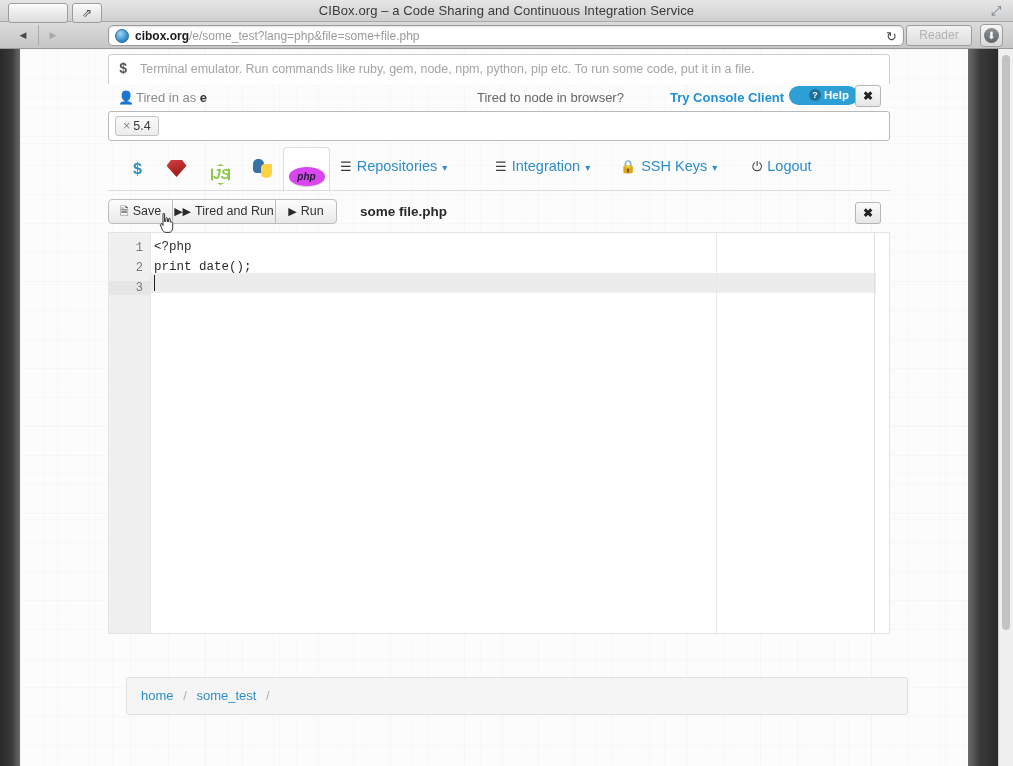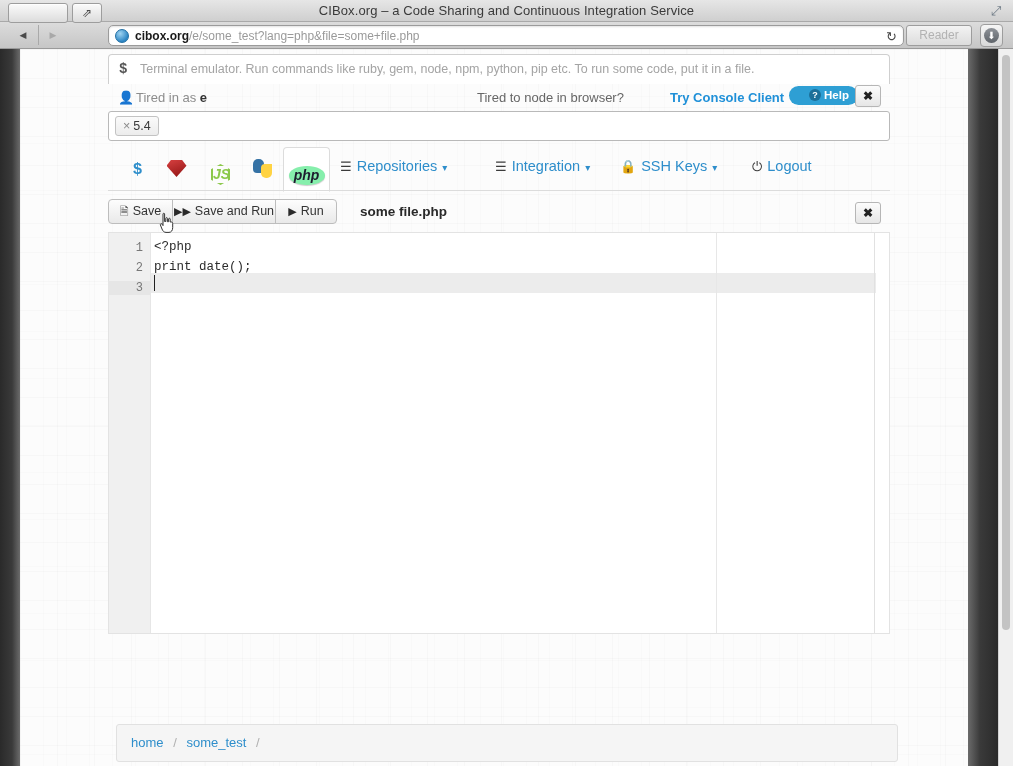--- a/index.html
+++ b/index.html
@@ -234,22 +234,22 @@
     display: inline-block; width: 19px; height: 19px; vertical-align: -4px;
     position: relative;
   }
   #ico-python .pb, #ico-python .py {
     position: absolute; width: 11px; height: 14px;
   }
   #ico-python .pb { left: 0; top: 0; background: #3572a5; border-radius: 5px 5px 0 4px; }
   #ico-python .py { right: 0; bottom: 0; background: #ffd343; border-radius: 4px 0 5px 5px; }
   #ico-php {
     display: inline-block; width: 36px; height: 19px; vertical-align: -4px;
-    background: #86efac; border-radius: 50%;
-    color: #1d1d2e; font-size: 14px; font-style: italic; font-weight: bold;
+    background: #d946ef; border-radius: 50%;
+    color: #1d1d2e; font-size: 10px; font-style: italic; font-weight: bold;
     line-height: 19px; text-align: center;
     box-shadow: 0 1px 1px rgba(0,0,0,.2);
   }
 
   .nav-menu {
     position: absolute; top: 11px; font-size: 14.5px; color: #2e8ecb;
     white-space: nowrap; cursor: default;
   }
   #nav-repos { left: 232px; }
   #nav-procs { left: 387px; }
@@ -314,22 +314,22 @@
   }
   #print-margin {
     position: absolute; left: 565px; top: 0; width: 1px; height: 400px; background: #e7e7e7;
   }
   #code-right-edge {
     position: absolute; left: 723px; top: 0; width: 1px; height: 400px; background: #e1e1e1;
   }
 
   
   #breadcrumb {
-    position: absolute; left: 8px; top: 628px; width: 782px; height: 38px;
-    background: #f5f5f5; border: 1px solid #e1e1e1; border-radius: 3px; margin-top: 47px;
+    position: absolute; left: 18px; top: 628px; width: 782px; height: 38px;
+    background: #f5f5f5; border: 1px solid #e1e1e1; border-radius: 3px;
   }
   #bc-inner { position: absolute; left: 14px; top: 10px; font-size: 13px; white-space: nowrap; }
   #bc-inner a { color: #2e8ecb; text-decoration: none; }
   #bc-inner .sep { color: #b0b0b0; margin: 0 6px; }
 
   
   #mouse-cursor {
     position: absolute; left: 158px; top: 212px; width: 18px; height: 22px;
     pointer-events: none; z-index: 50;
   }
@@ -416,21 +416,21 @@
           </div>
           <div class="nav-menu" id="nav-logout">
             <span class="menu-glyph">⏻</span><span>Logout</span>
           </div>
         </div>
         <div id="navbar-underline"></div>
 
         <div id="editor-panel">
           <div id="editor-toolbar">
             <div class="ebtn" id="btn-save"><span class="g">🗎</span><span>Save</span></div>
-            <div class="ebtn" id="btn-saverun"><span class="g">▶▶</span><span>Save and Run</span></div>
+            <div class="ebtn" id="btn-saverun"><span class="g">▶▶</span><span>Tired and Run</span></div>
             <div class="ebtn" id="btn-run"><span class="g">▶</span><span>Run</span></div>
             <div id="filename">some file.php</div>
             <div id="close-editor">✖</div>
           </div>
 
           <div id="code-area">
             <div id="gutter">
               <div class="gline" style="top:8px">1</div>
               <div class="gline" style="top:28px">2</div>
               <div class="gline active" style="top:48px">3</div>

